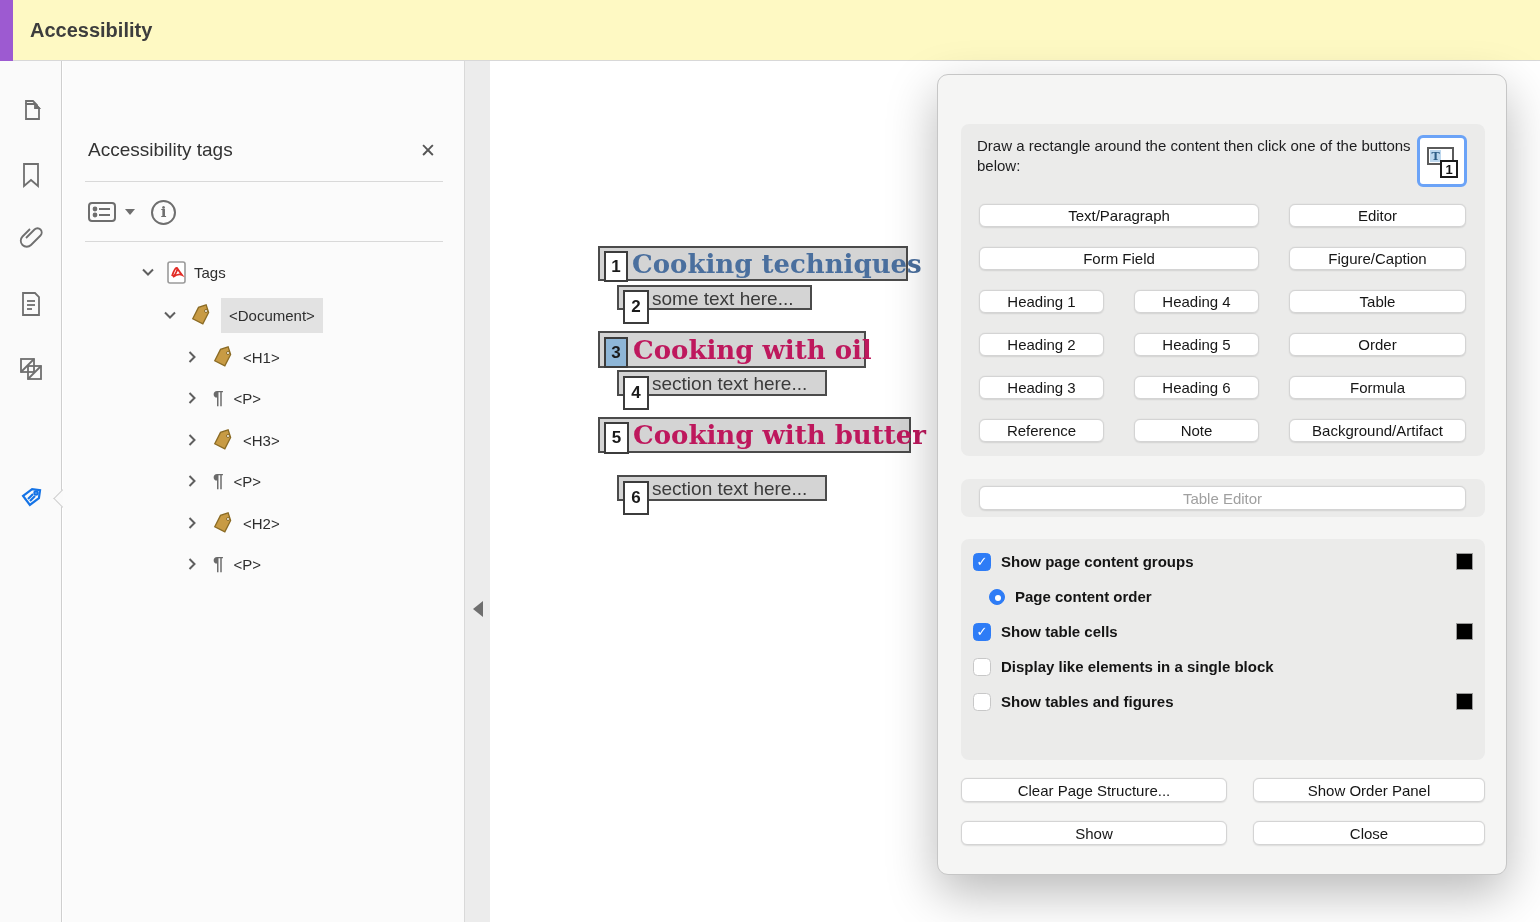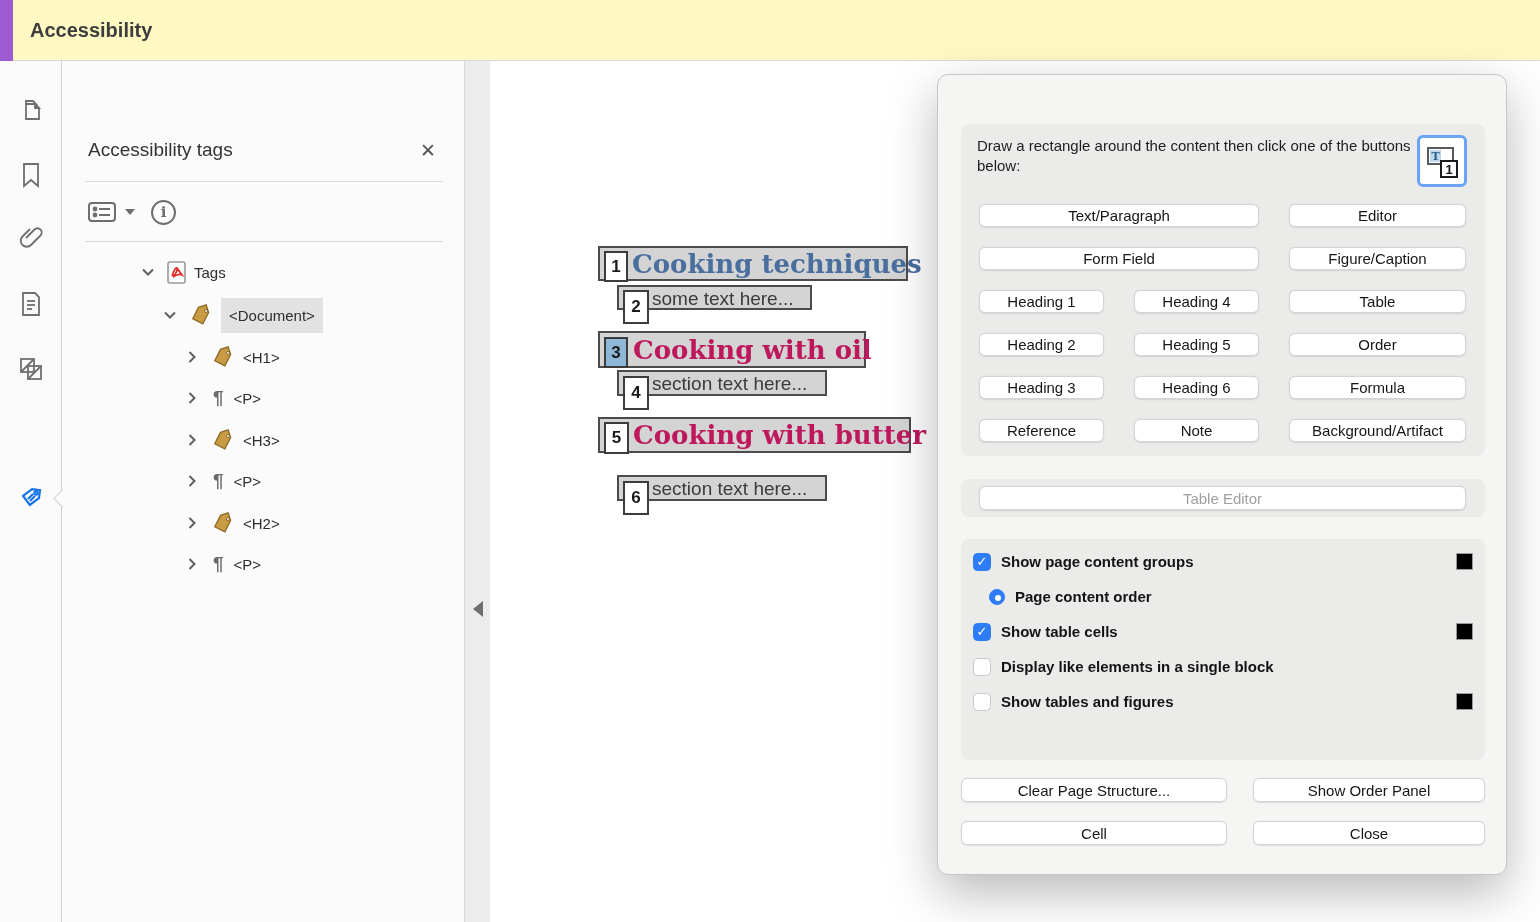--- a/index.html
+++ b/index.html
@@ -379,16 +379,16 @@
         <span class="cbx"></span>
         <span class="opt-label">Show tables and figures</span>
         <span class="swatch"></span>
       </div>
     </div>
   </div>
 
   <div class="footer-grid">
     <button class="btn">Clear Page Structure...</button>
     <button class="btn">Show Order Panel</button>
-    <button class="btn">Cell</button>
+    <button class="btn">Show</button>
     <button class="btn">Close</button>
   </div>
 </section>
 
 </body></html>

